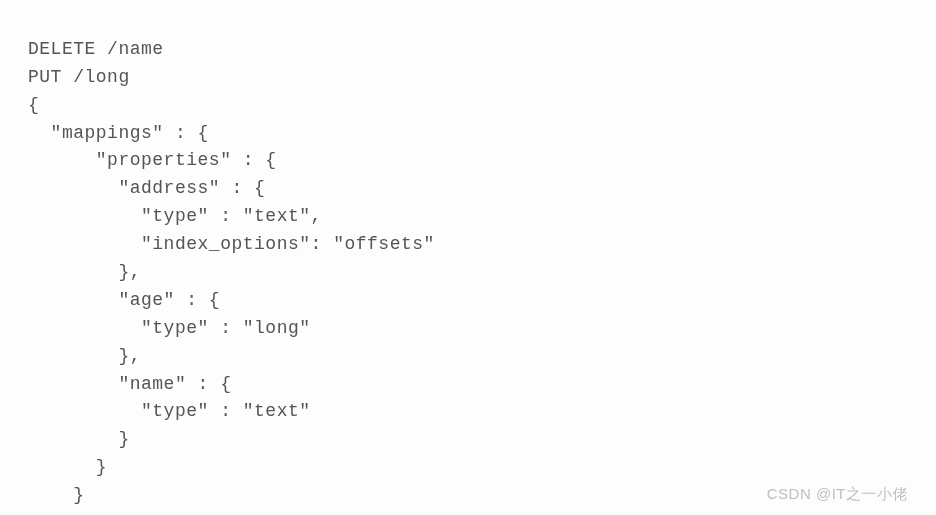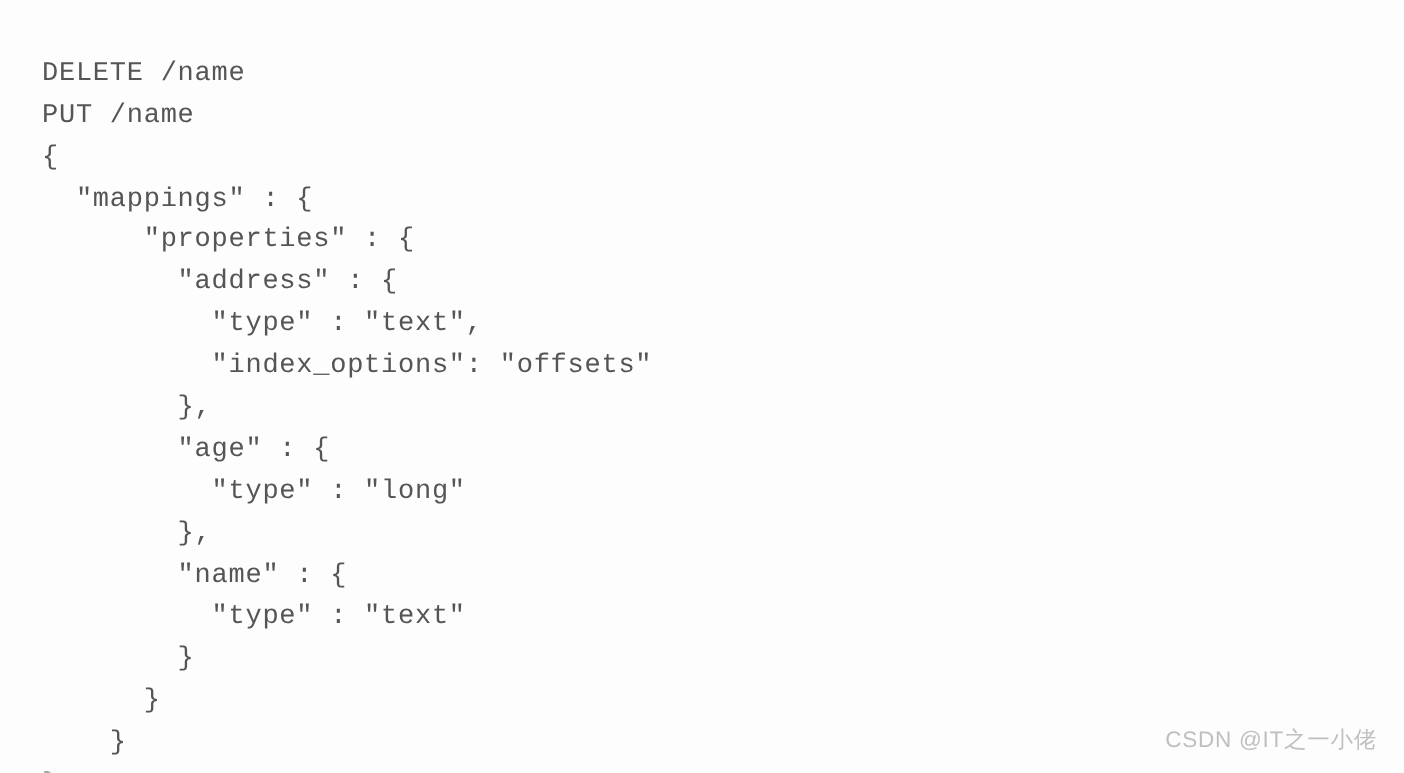--- a/index.html
+++ b/index.html
@@ -18,34 +18,34 @@
       position: relative;
       padding: 8px 0 0 28px;
       overflow: hidden;
     }
     .code-block {
       white-space: pre;
       letter-spacing: 0.5px;
     }
     .watermark {
       position: absolute;
-      right: 18px;
+      right: 28px;
       bottom: 10px;
       font-family: Arial, sans-serif;
       font-size: 15px;
       color: rgba(140,140,140,0.55);
       letter-spacing: 0.5px;
     }
   </style>
 </head>
 <body>
 
 <div class="code-block">
 <span>DELETE /name</span>
-<span>PUT /name</span>
+<span>PUT /long</span>
 <span>{</span>
 <span>  "mappings" : {</span>
 <span>      "properties" : {</span>
 <span>        "address" : {</span>
 <span>          "type" : "text",</span>
 <span>          "index_options": "offsets"</span>
 <span>        },</span>
 <span>        "age" : {</span>
 <span>          "type" : "long"</span>
 <span>        },</span>

